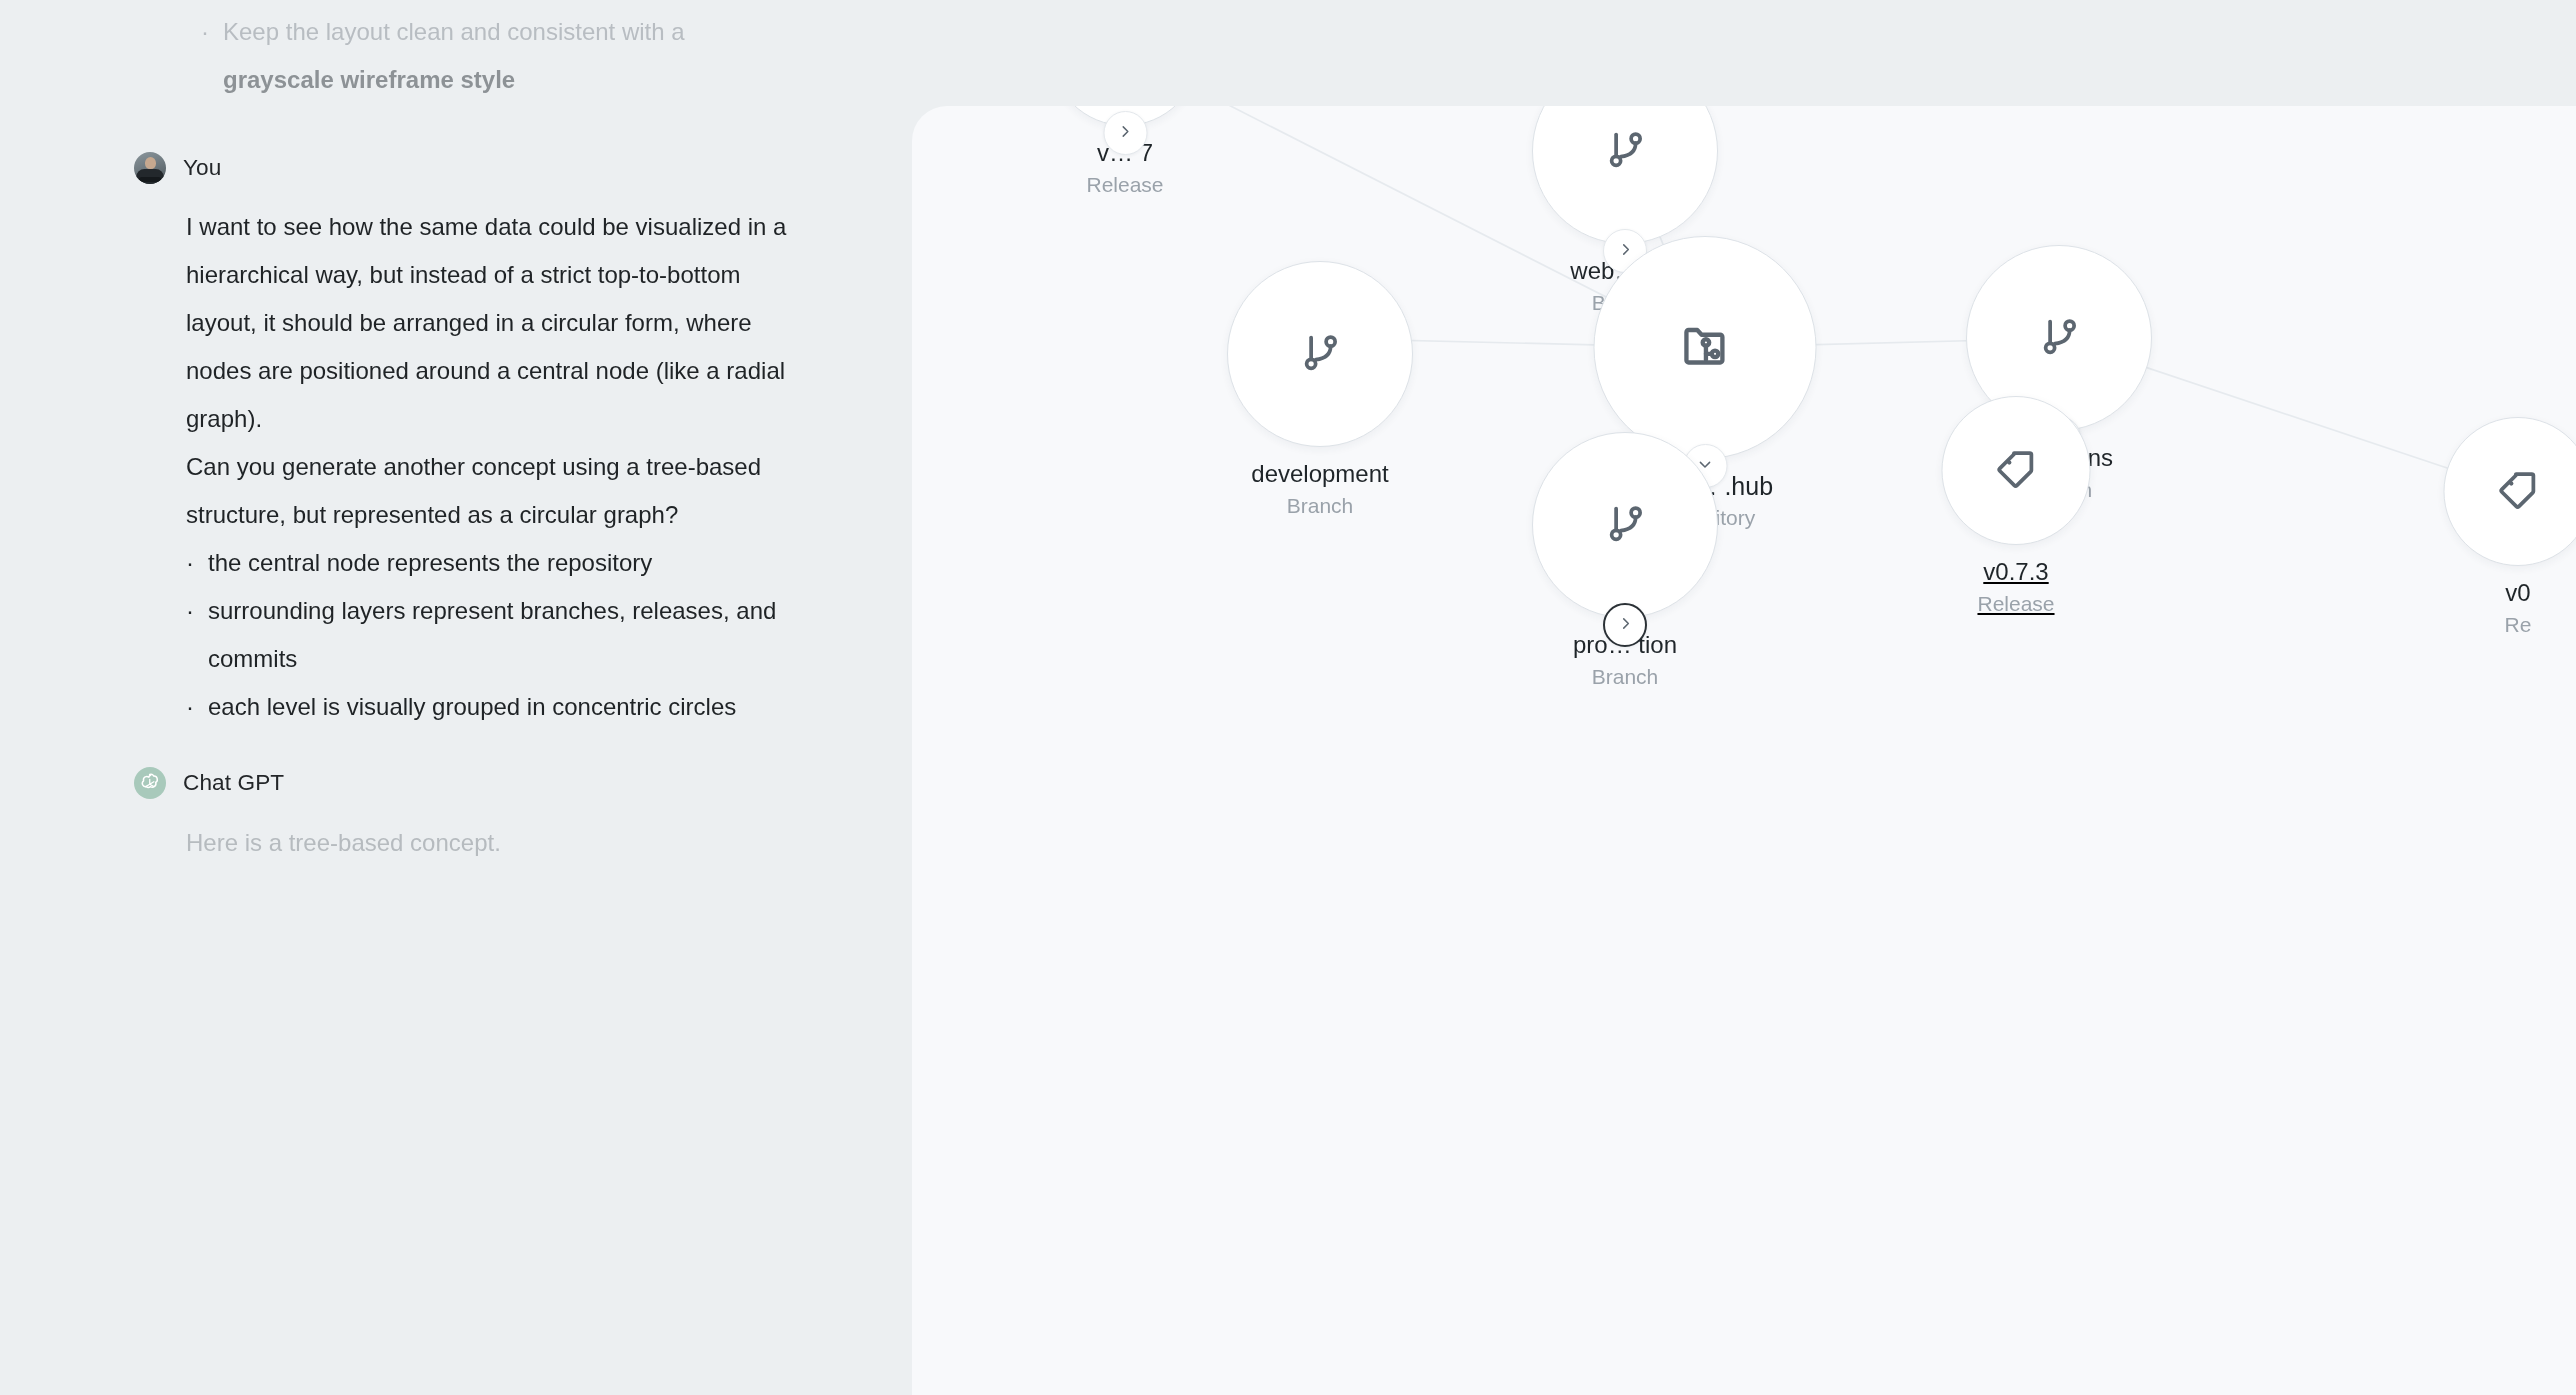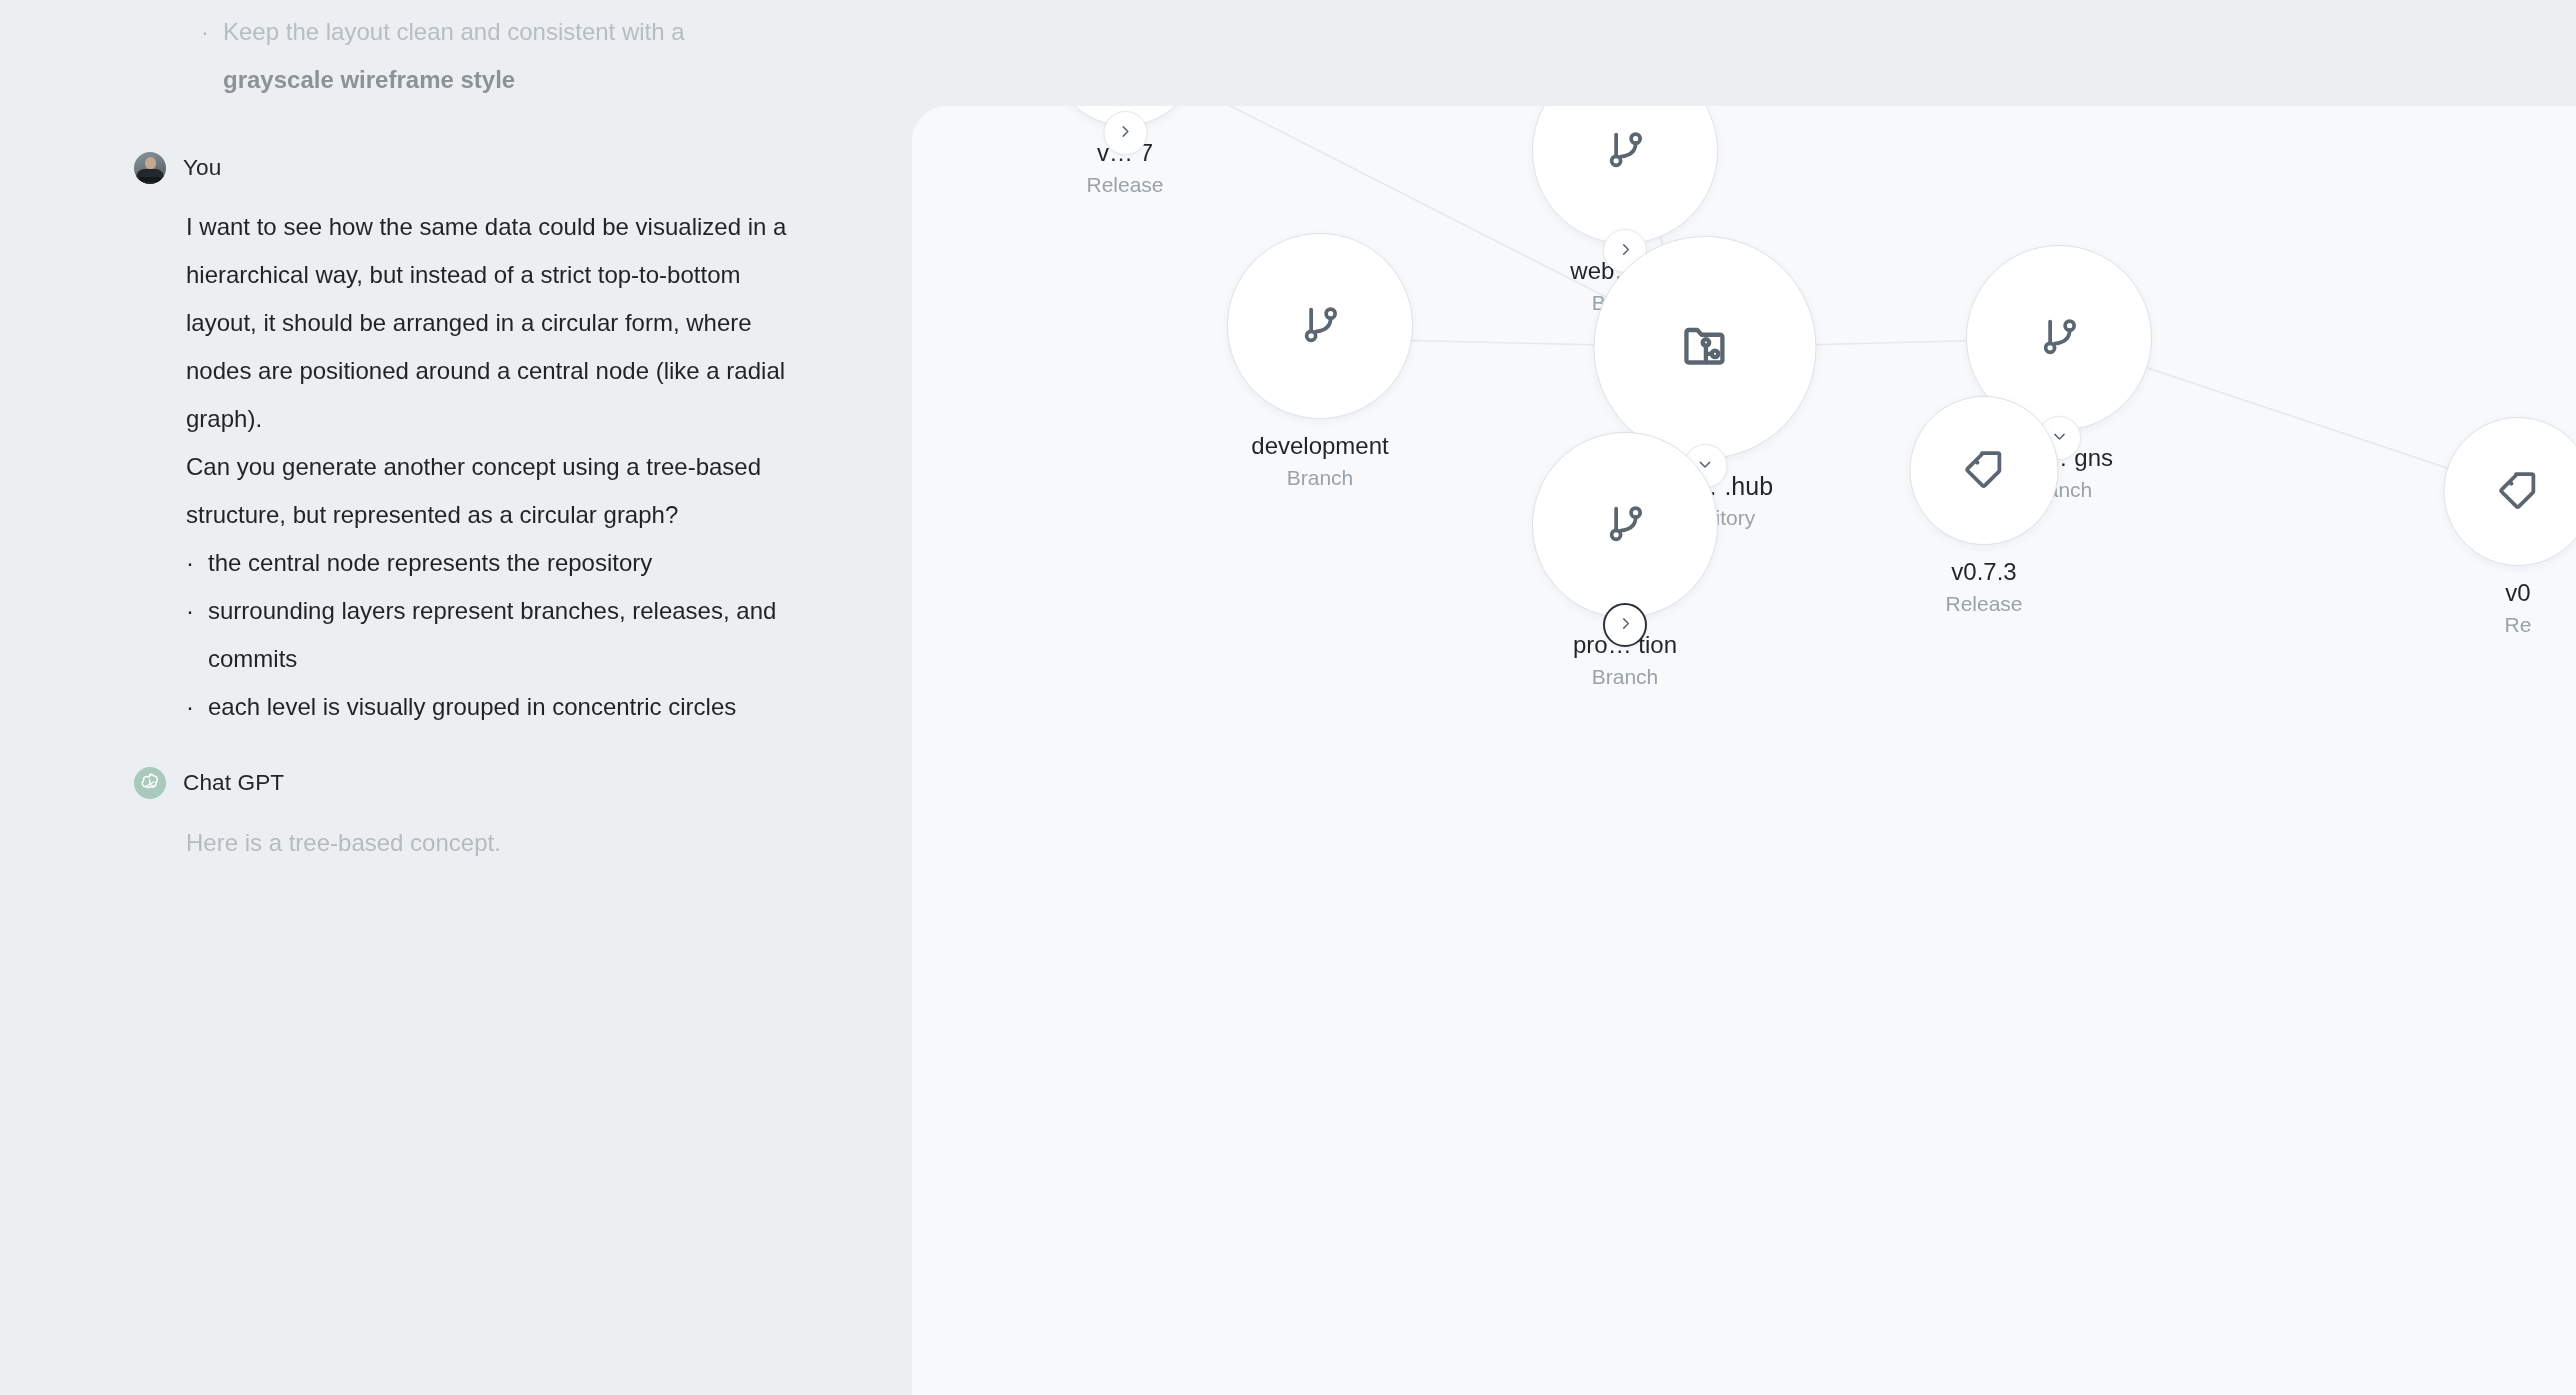--- a/index.html
+++ b/index.html
@@ -366,21 +366,21 @@
           <div class="node-labels">
             <div class="node-title">web… -au</div>
             <div class="node-type">Branch</div>
           </div>
           <button class="node-toggle">
             <span><svg width="17" height="17" viewBox="0 0 24 24">
                 <path d="M9.5 5.5 16 12l-6.5 6.5" fill="none" stroke="#5c6670" stroke-width="2.1" stroke-linecap="round" stroke-linejoin="round"></path>
               </svg></span>
           </button>
         </div>
-        <div class="node node-branch" style="left: 408px; top: 220px; transform: translate(-50%, -93px);">
+        <div class="node node-branch" style="left: 408px; top: 248px; transform: translate(-50%, -93px);">
           <div class="node-circle">
             <span><svg width="45" height="45" viewBox="0 0 24 24">
                 <circle class="icon-stroke" cx="7" cy="18" r="2.4"></circle>
                 <circle class="icon-stroke" cx="17.4" cy="6.2" r="2.4"></circle>
                 <path class="icon-stroke" d="M7 15.6V4"></path>
                 <path class="icon-stroke" d="M17.4 8.6c0 4.5-3.4 6.6-7.9 7.2"></path>
               </svg></span>
           </div>
           <div class="node-labels">
             <div class="node-title">development</div>
@@ -419,21 +419,21 @@
           <div class="node-labels">
             <div class="node-title">can… gns</div>
             <div class="node-type">Branch</div>
           </div>
           <button class="node-toggle">
             <span><svg width="17" height="17" viewBox="0 0 24 24">
                 <path d="M5.5 9 12 15.5 18.5 9" fill="none" stroke="#5c6670" stroke-width="2.1" stroke-linecap="round" stroke-linejoin="round"></path>
               </svg></span>
           </button>
         </div>
-        <div class="node node-release" style="left: 1072px; top: 365px; transform: translate(-50%, -75px);">
+        <div class="node node-release" style="left: 1104px; top: 365px; transform: translate(-50%, -75px); text-decoration: underline;">
           <div class="node-circle">
             <span><svg width="45" height="45" viewBox="0 0 24 24">
                 <path class="icon-stroke" d="M11.6 3.2H20a.8.8 0 0 1 .8.8v8.4a1 1 0 0 1-.3.7l-7.4 7.4a1 1 0 0 1-1.4 0l-7.7-7.7a1 1 0 0 1 0-1.4l7.4-7.4a1 1 0 0 1 .2-.8z" transform="translate(-0.6,0)"></path>
                 <circle cx="8.4" cy="8.3" r="1.15" fill="#5c6670"></circle>
               </svg></span>
           </div>
           <div class="node-labels">
             <div class="node-title">v0.7.3</div>
             <div class="node-type">Release</div>
           </div>

